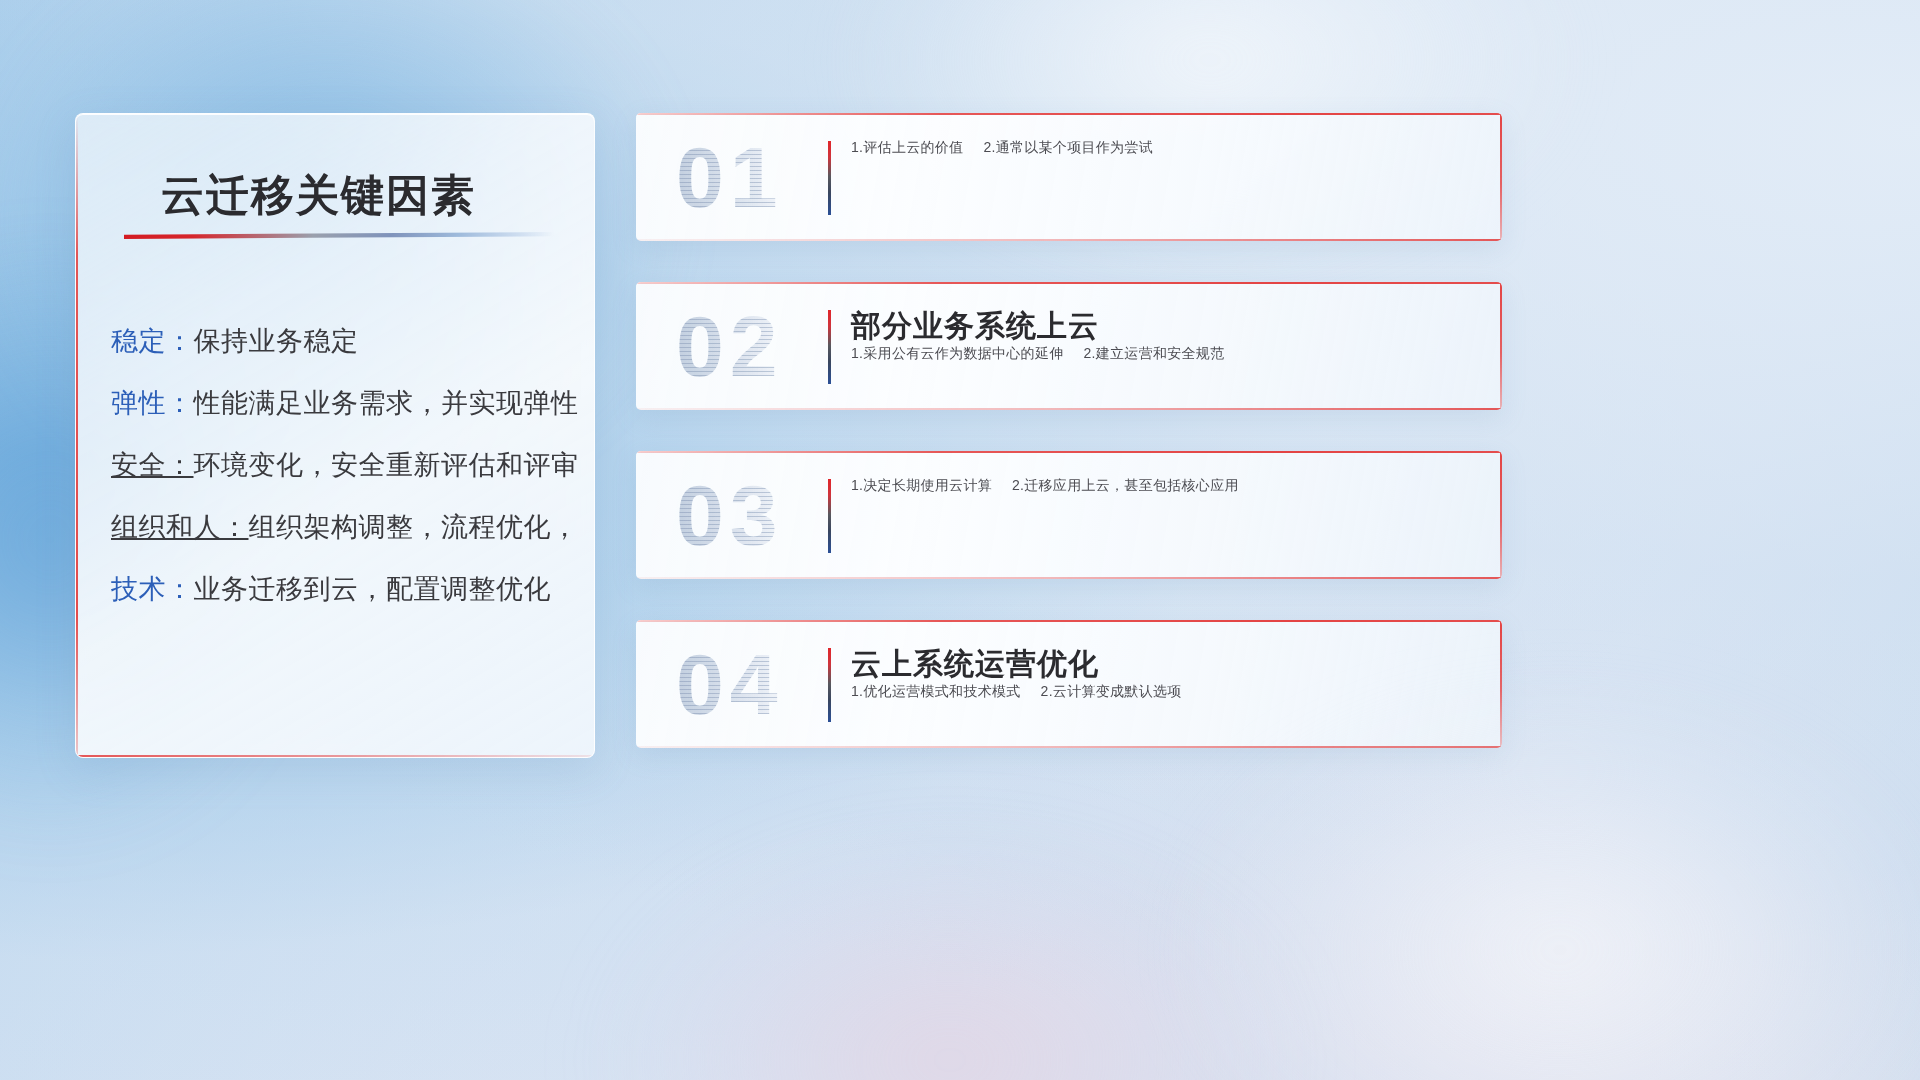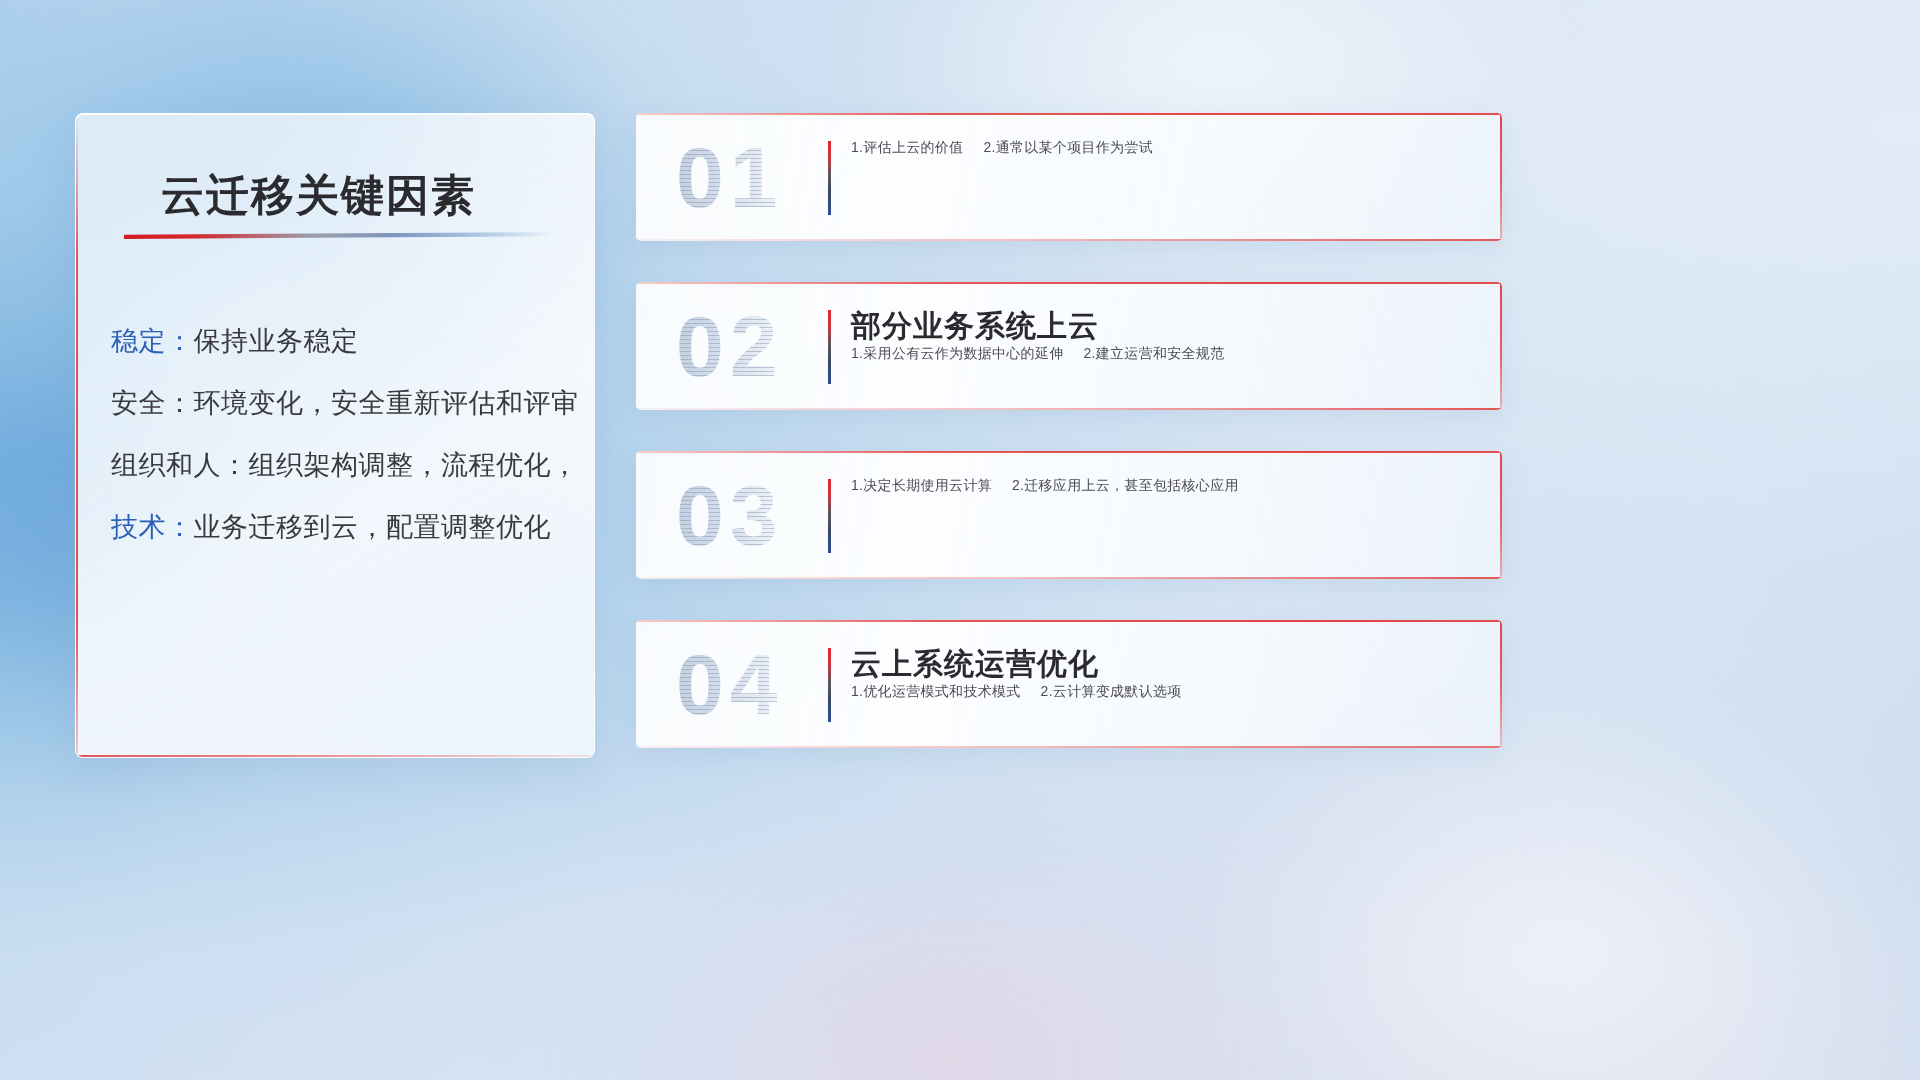--- a/index.html
+++ b/index.html
@@ -124,21 +124,21 @@
     right: 24px;
   }
   .panel-row {
     font-size: 27px;
     line-height: 62px;
     color: #3a3a3e;
     letter-spacing: 0.5px;
     white-space: nowrap;
   }
   .panel-row .k-blue { color: #2c5fb8; }
-  .panel-row .k-dark { color: #3a3a3e; }
+  .panel-row .k-dark { color: #3a3a3e; text-decoration: underline; }
   .panel-row .v { color: #3a3a3e; }
 
   
   #cards {
     position: absolute;
     left: 636px;
     top: 113px;
     width: 866px;
   }
   .card {
@@ -240,20 +240,23 @@
 
     <div id="panel-title">云迁移关键因素</div>
     <div id="title-underline"></div>
 
     <div id="panel-list">
 
       <div class="panel-row">
         <span class="k-blue">稳定：</span><span class="v">保持业务稳定</span>
       </div>
 
+      <div class="panel-row">
+        <span class="k-blue">弹性：</span><span class="v">性能满足业务需求，并实现弹性</span>
+      </div>
 
       <div class="panel-row">
         <span class="k-dark">安全：</span><span class="v">环境变化，安全重新评估和评审</span>
       </div>
 
       <div class="panel-row">
         <span class="k-dark">组织和人：</span><span class="v">组织架构调整，流程优化，</span>
       </div>
 
       <div class="panel-row">

